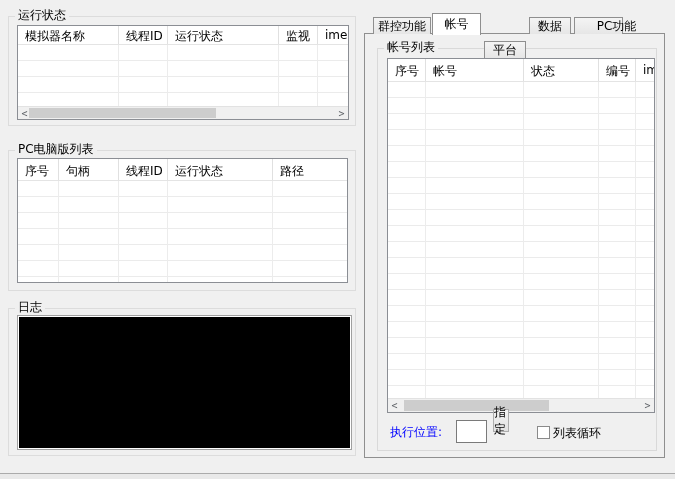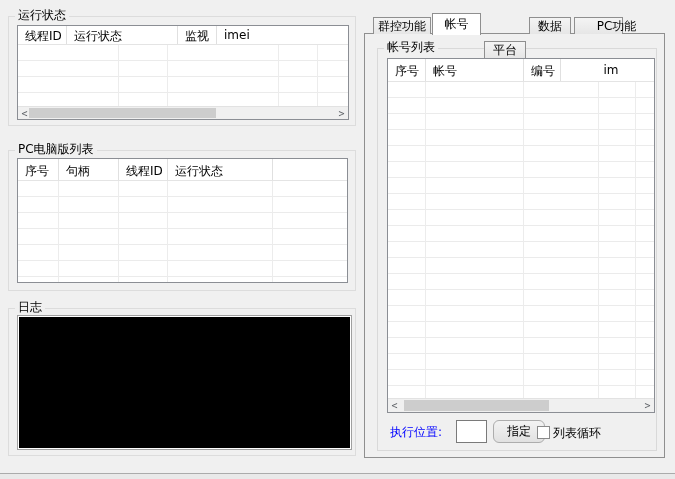--- a/index.html
+++ b/index.html
@@ -59,20 +59,21 @@
 </head>
 <body>
 
 <div class="screen">
 
   <div class="groupbox" style="left:8px;top:16px;width:348px;height:110px;">
     <span class="gb-label">运行状态</span>
   </div>
   <div class="lv t1" style="left:17px;top:25px;width:332px;height:95px;">
     <div class="lv-head" style="height:19px;">
+      <div class="hc c0">模拟器名称</div>
       <div class="hc c1">线程ID</div>
       <div class="hc c2">运行状态</div>
       <div class="hc c3">监视</div>
       <div class="hc c4">imei</div>
     </div>
     <div class="lv-body" style="height:62px;">
       <div class="vline" style="left:100px;"></div>
       <div class="vline" style="left:149px;"></div>
       <div class="vline" style="left:260px;"></div>
       <div class="vline" style="left:299px;"></div>
@@ -86,20 +87,21 @@
 
   <div class="groupbox" style="left:8px;top:150px;width:348px;height:141px;">
     <span class="gb-label">PC电脑版列表</span>
   </div>
   <div class="lv t2" style="left:17px;top:158px;width:331px;height:125px;">
     <div class="lv-head" style="height:22px;">
       <div class="hc c0" style="padding-top:4px;">序号</div>
       <div class="hc c1" style="padding-top:4px;">句柄</div>
       <div class="hc c2" style="padding-top:4px;">线程ID</div>
       <div class="hc c3" style="padding-top:4px;">运行状态</div>
+      <div class="hc c4" style="padding-top:4px;">路径</div>
     </div>
     <div class="lv-body" style="height:101px;">
       <div class="vline" style="left:40px;"></div>
       <div class="vline" style="left:100px;"></div>
       <div class="vline" style="left:149px;"></div>
       <div class="vline" style="left:254px;"></div>
     </div>
   </div>
 
   <div class="groupbox" style="left:8px;top:308px;width:348px;height:148px;">
@@ -118,38 +120,39 @@
   <div class="tabpage"></div>
 
   <div class="groupbox" style="left:377px;top:48px;width:280px;height:403px;border-color:#d9d9d9;">
     <span class="gb-label">帐号列表</span>
   </div>
 
   <div class="lv t3" style="left:387px;top:58px;width:268px;height:355px;">
     <div class="lv-head" style="height:23px;">
       <div class="hc c0" style="padding-top:4px;">序号</div>
       <div class="hc c1" style="padding-top:4px;">帐号</div>
+      <div class="hc c2" style="padding-top:4px;">状态</div>
       <div class="hc c3" style="padding-top:4px;">编号</div>
       <div class="hc c4" style="padding-top:4px;">im</div>
     </div>
     <div class="lv-body" style="height:316px;">
       <div class="vline" style="left:37px;"></div>
       <div class="vline" style="left:135px;"></div>
       <div class="vline" style="left:210px;"></div>
       <div class="vline" style="left:247px;"></div>
     </div>
     <div class="hscroll" style="left:0;bottom:0;width:266px;height:14px;">
       <span class="sb-arrow left">&lt;</span>
       <span class="sb-arrow right">&gt;</span>
       <div class="sb-thumb" style="left:16px;width:145px;"></div>
     </div>
   </div>
 
   <div class="exec-label" style="left:390px;top:424px;">执行位置:</div>
   <input class="exec-input" style="left: 456px; top: 420px; width: 31px; height: 23px;" value="">
-  <div class="btn" style="left:493px;top:420px;width:52px;height:23px;border-radius:6px;">指定</div>
+  <div class="btn" style="left:493px;top:409px;width:16px;height:23px;">指定</div>
   <div class="checkbox" style="left:537px;top:426px;"></div>
   <div class="cb-label" style="left:553px;top:425px;">列表循环</div>
 
   <div class="divider"></div>
   <div class="bottom-strip"></div>
 
 </div>
 
 </body></html>

